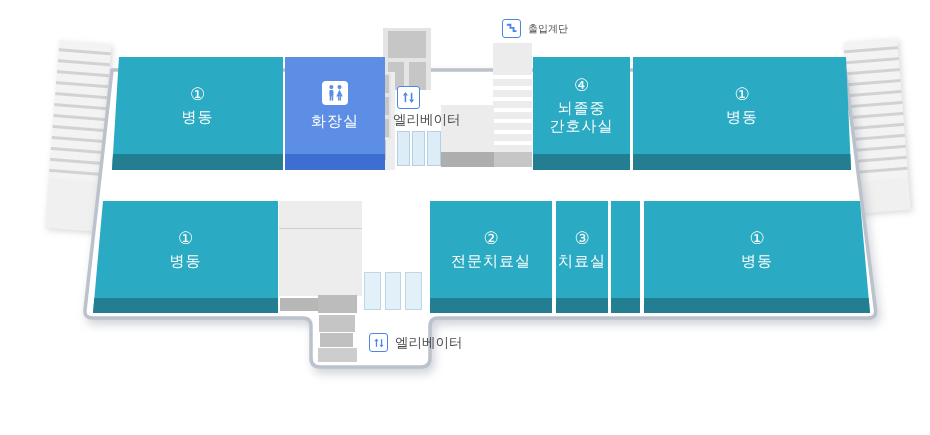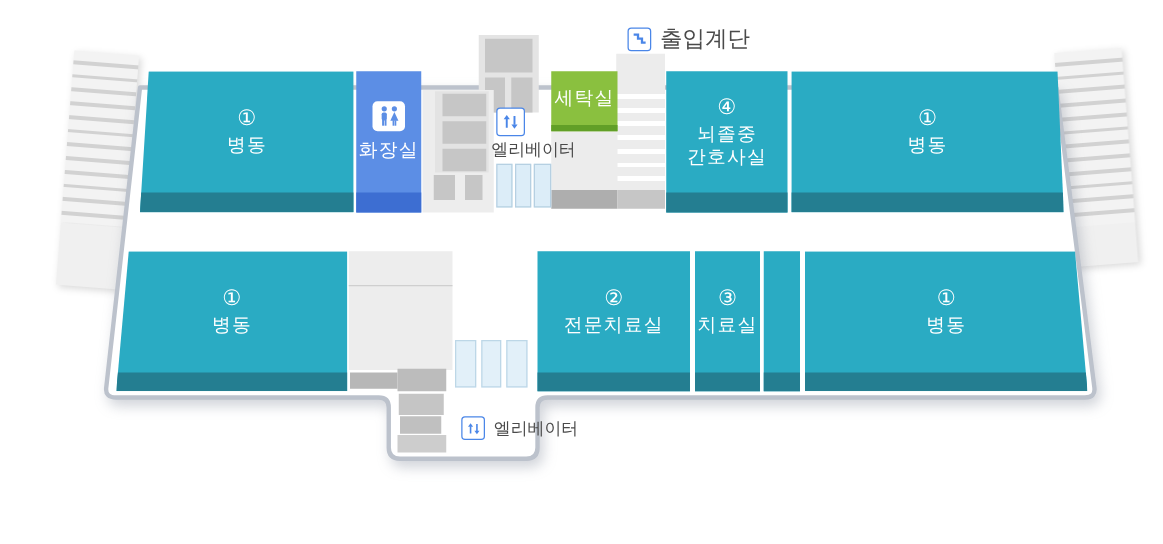--- a/index.html
+++ b/index.html
@@ -41,42 +41,42 @@
 
   
   .door{background:#dcedf8;border:1px solid #b6d0e2;box-sizing:border-box;}
   .door.b{background:#e2f0f9;border-color:#bdd7e7;}
 
   
   .room{position:absolute;}
   .room .band{position:absolute;left:0;right:0;bottom:0;}
   .room.teal{background:var(--teal,#2aabc3);}
   .room.teal .band{background:var(--teal-dark,#247e91);}
-  .room.blue{background:var(--blue,#5c8ee5);}
+  .room.blue{background:var(--blue,#5c8ee5);padding-left:48px;}
   .room.blue .band{background:var(--blue-dark,#3d6ed2);}
   .room.green{background:var(--green,#8ac03f);}
   .room.green .band{background:var(--green-dark,#619f27);}
   .room-label{
     position:absolute;inset:0;display:flex;flex-direction:column;
     align-items:center;justify-content:center;color:#fff;text-align:center;
   }
   .room-label .num{font-size:17px;line-height:19px;margin-bottom:4px;}
   .room-label .nm{font-size:15px;line-height:18px;letter-spacing:1px;}
   .pad16{padding-bottom:16px;}
   .pad15{padding-bottom:15px;}
   .pad5{padding-bottom:5px;}
 
   .wc-iconbox{
     width:26px;height:24px;background:#fff;border-radius:4px;
     display:flex;align-items:center;justify-content:center;margin-bottom:7px;
   }
 
   
   .legend{display:flex;align-items:center;color:var(--label-text,#4a4a4a);}
-  .legend .txt{margin-left:7px;font-size:18px;white-space:nowrap;}
+  .legend .txt{margin-left:7px;font-size:10px;white-space:nowrap;}
   .iconbox{
     background:#fff;border:1.5px solid var(--icon-blue,#4a86e8);
     border-radius:3px;box-sizing:border-box;
     display:flex;align-items:center;justify-content:center;
   }
   .ev-label{font-size:13.5px;color:var(--label-text,#4a4a4a);white-space:nowrap;}
 </style>
 </head>
 <body>
 
@@ -159,26 +159,20 @@
             <path d="M16,6.2 L19.6,14 L12.4,14 Z"></path>
             <rect x="14.4" y="13.6" width="1.5" height="4.8"></rect>
             <rect x="16.2" y="13.6" width="1.5" height="4.8"></rect>
           </g>
         </svg>
       </span>
       <span class="nm">화장실</span>
     </div>
   </div>
 
-  <div class="room green" style="left:441px;top:57px;width:53px;height:48px;">
-    <div class="band" style="height:5px;"></div>
-    <div class="room-label pad5">
-      <span class="nm">세탁실</span>
-    </div>
-  </div>
 
   <div class="room teal" style="left:533px;top:57px;width:97px;height:113px;">
     <div class="band" style="height:16px;"></div>
     <div class="room-label pad16">
       <span class="num">④</span>
       <span class="nm">뇌졸중</span>
       <span class="nm">간호사실</span>
     </div>
   </div>
 

